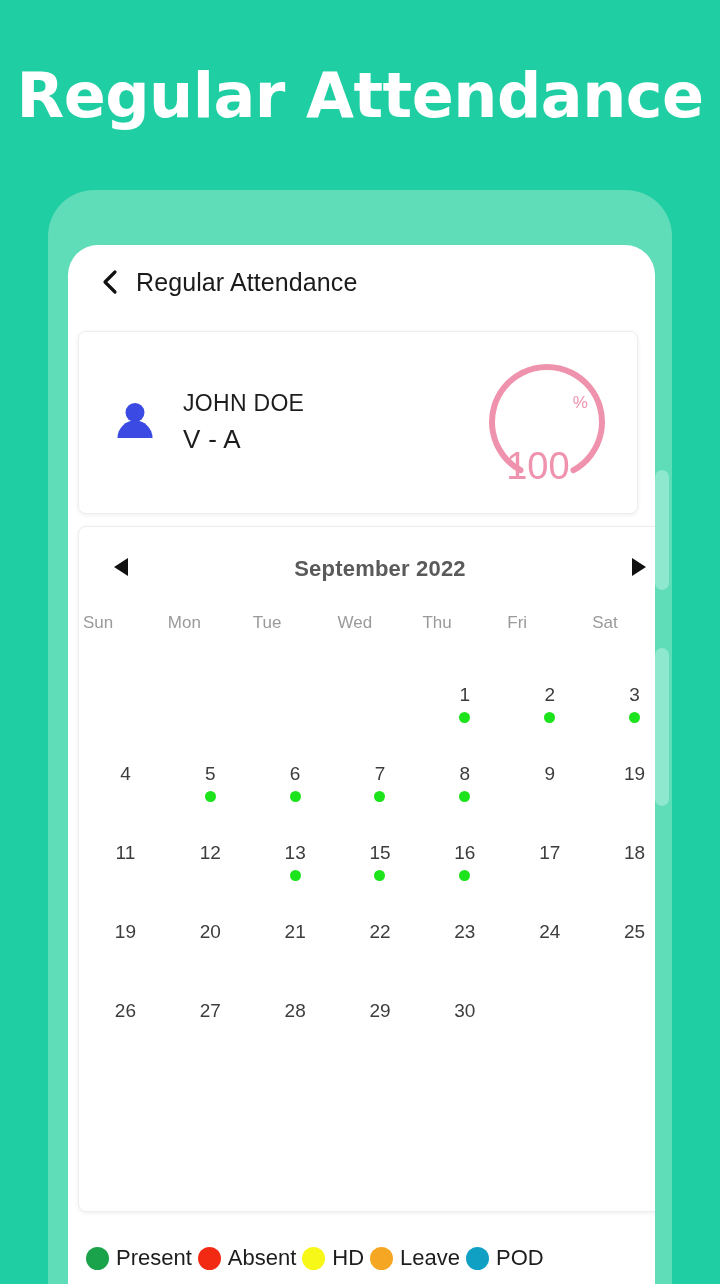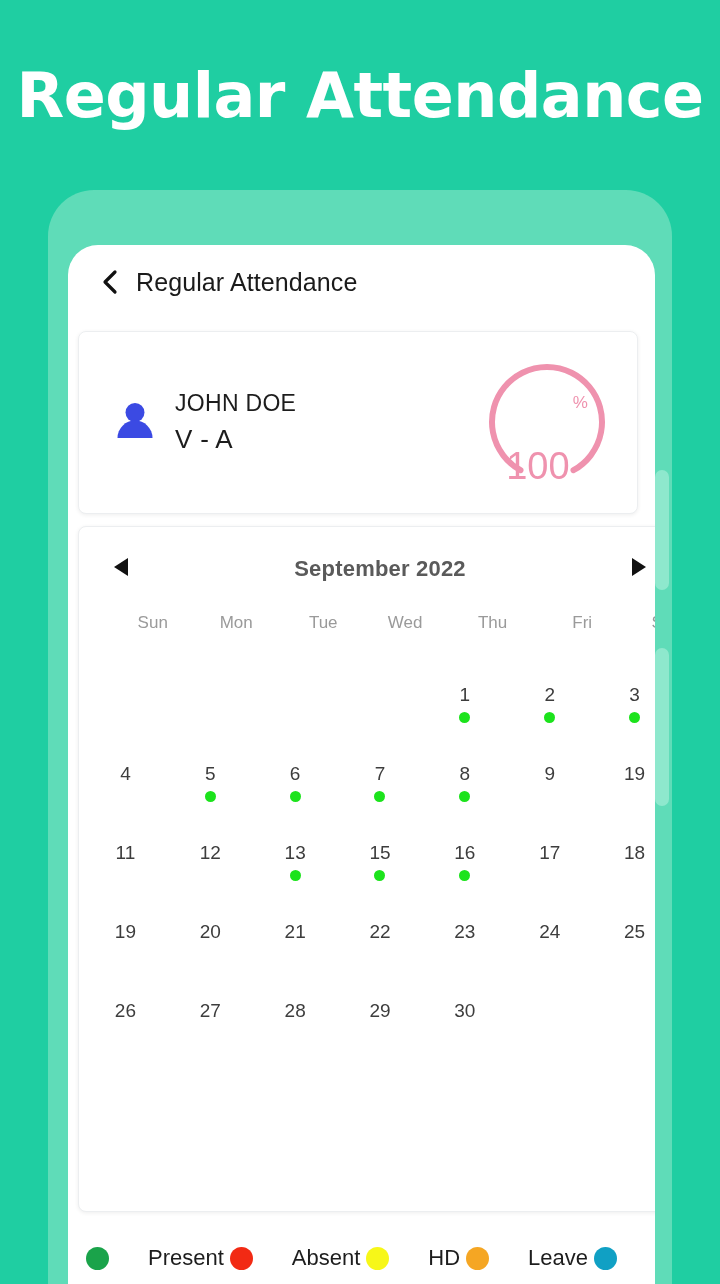--- a/index.html
+++ b/index.html
@@ -84,21 +84,21 @@
 
   
   .profile-inner {
     position:absolute; left:0; top:0; width:100%; height:100%;
     display:flex; align-items:center;
   }
   .avatar {
     width:56px; height:56px; margin-left:28px; flex:none;
     display:flex; align-items:center; justify-content:center;
   }
-  .profile-text { margin-left:12px; }
+  .profile-text { margin-left:20px; }
   .profile-name { font-size:23px; color:#1d1d1d; letter-spacing:0.3px; line-height:1.3; }
   .profile-class{ font-size:26px; color:#1d1d1d; letter-spacing:0.3px; line-height:1.3; margin-top:4px; }
 
   .gauge {
     position:absolute; right:28px; top:50%;
     transform:translateY(-50%);
     width:124px; height:124px;
   }
   .gauge svg { display:block; }
   .gauge-value {
@@ -124,21 +124,21 @@
     cursor:pointer;
   }
   .cal-month {
     font-size:22px; font-weight:bold; color:#5a5a5a; letter-spacing:0.2px;
   }
   .weekdays {
     position:absolute; left:0; top:86px; width:100%;
     display:grid; grid-template-columns:repeat(7,1fr);
     padding:0 4px;
   }
-  .weekday { text-align:right; font-size:17px; color:#9a9a9a; }
+  .weekday { text-align:left; font-size:17px; color:#9a9a9a; }
 
   .days {
     position:absolute; left:0; top:150px; width:100%;
     display:grid; grid-template-columns:repeat(7,1fr);
     grid-auto-rows:79px;
     padding:0 4px;
   }
   .day-cell {
     position:relative;
     display:flex; flex-direction:column; align-items:center;
@@ -148,21 +148,21 @@
   .day-dot {
     width:11px; height:11px; border-radius:50%;
     margin-top:8px;
   }
 
   
   .legend {
     position:absolute; left:0; top:0; width:100%; height:100%;
     display:flex; align-items:center; padding-left:18px;
   }
-  .legend-item { display:flex; align-items:center;gap:32px; }
+  .legend-item { display:flex; align-items:center; }
   .legend-dot { width:23px; height:23px; border-radius:50%; flex:none; }
   .legend-label { font-size:22px; color:#1d1d1d; margin-left:7px; margin-right:6px; }
 </style>
 </head>
 <body>
 
 <div class="banner">
   <div class="banner-title">Regular Attendance</div>
 </div>
 

